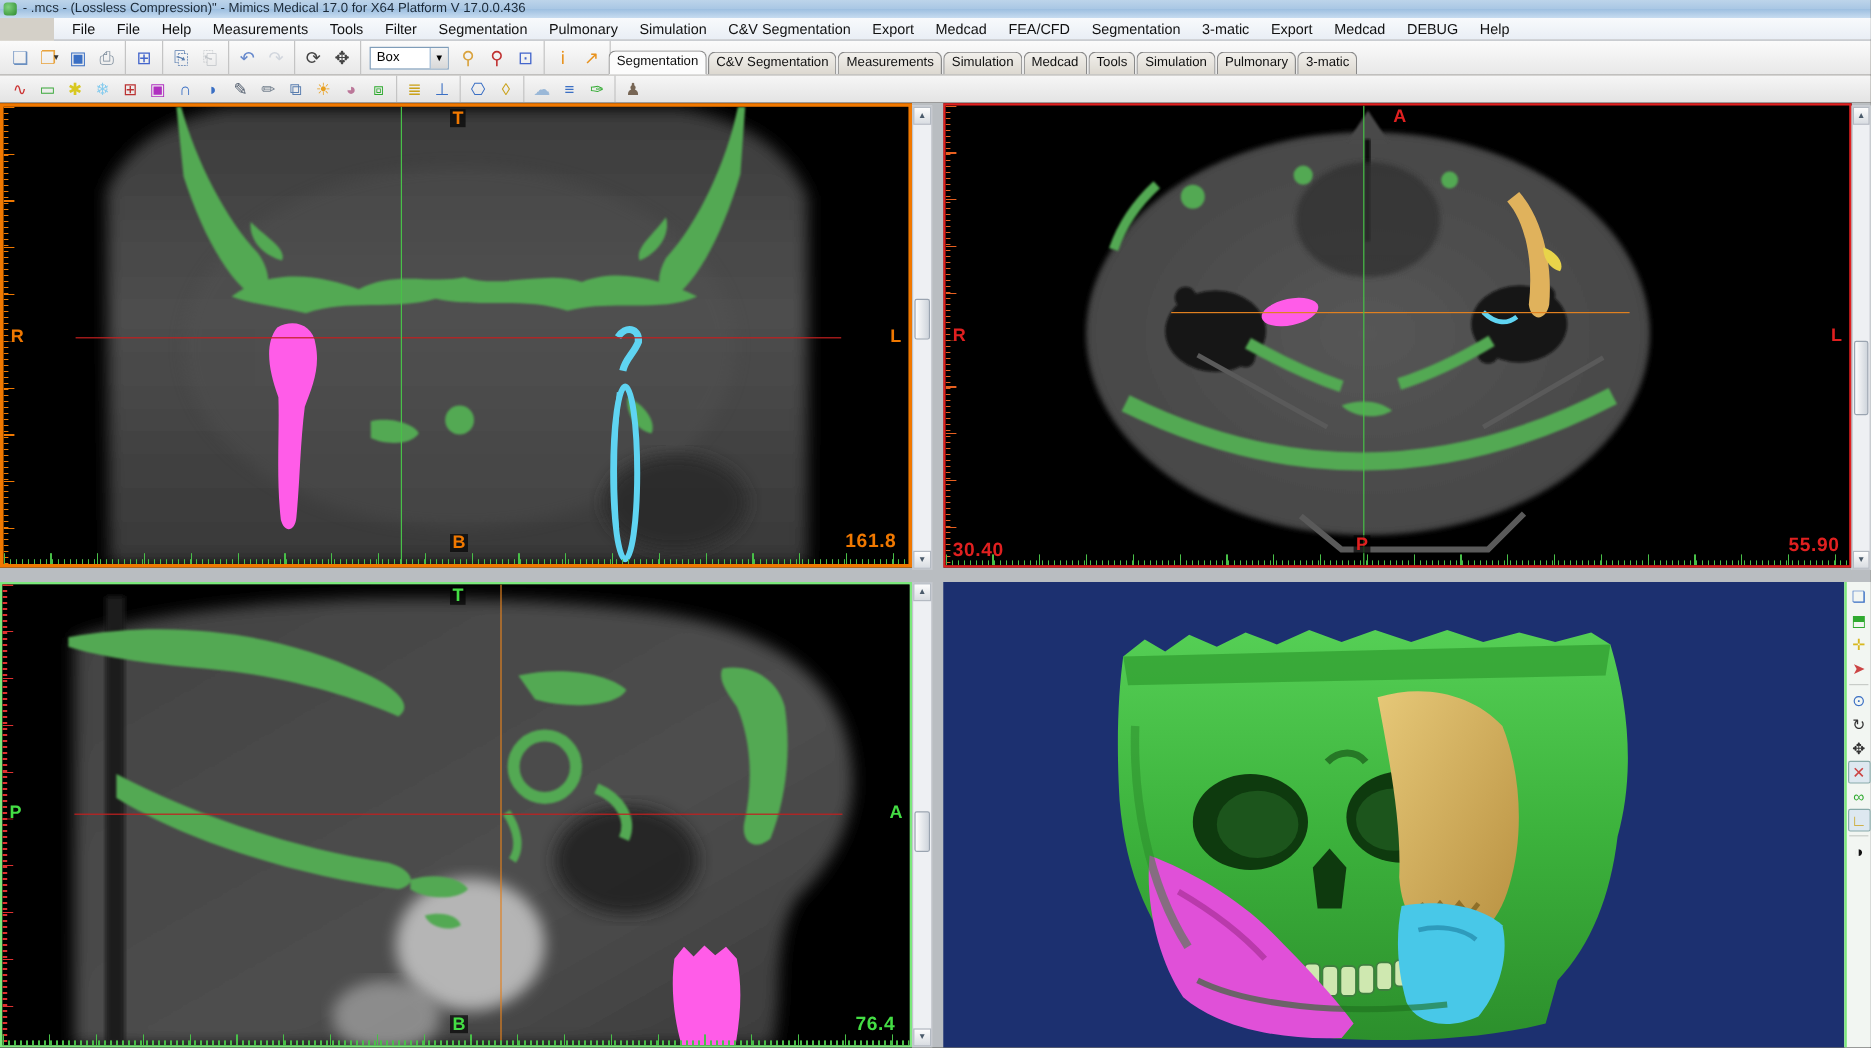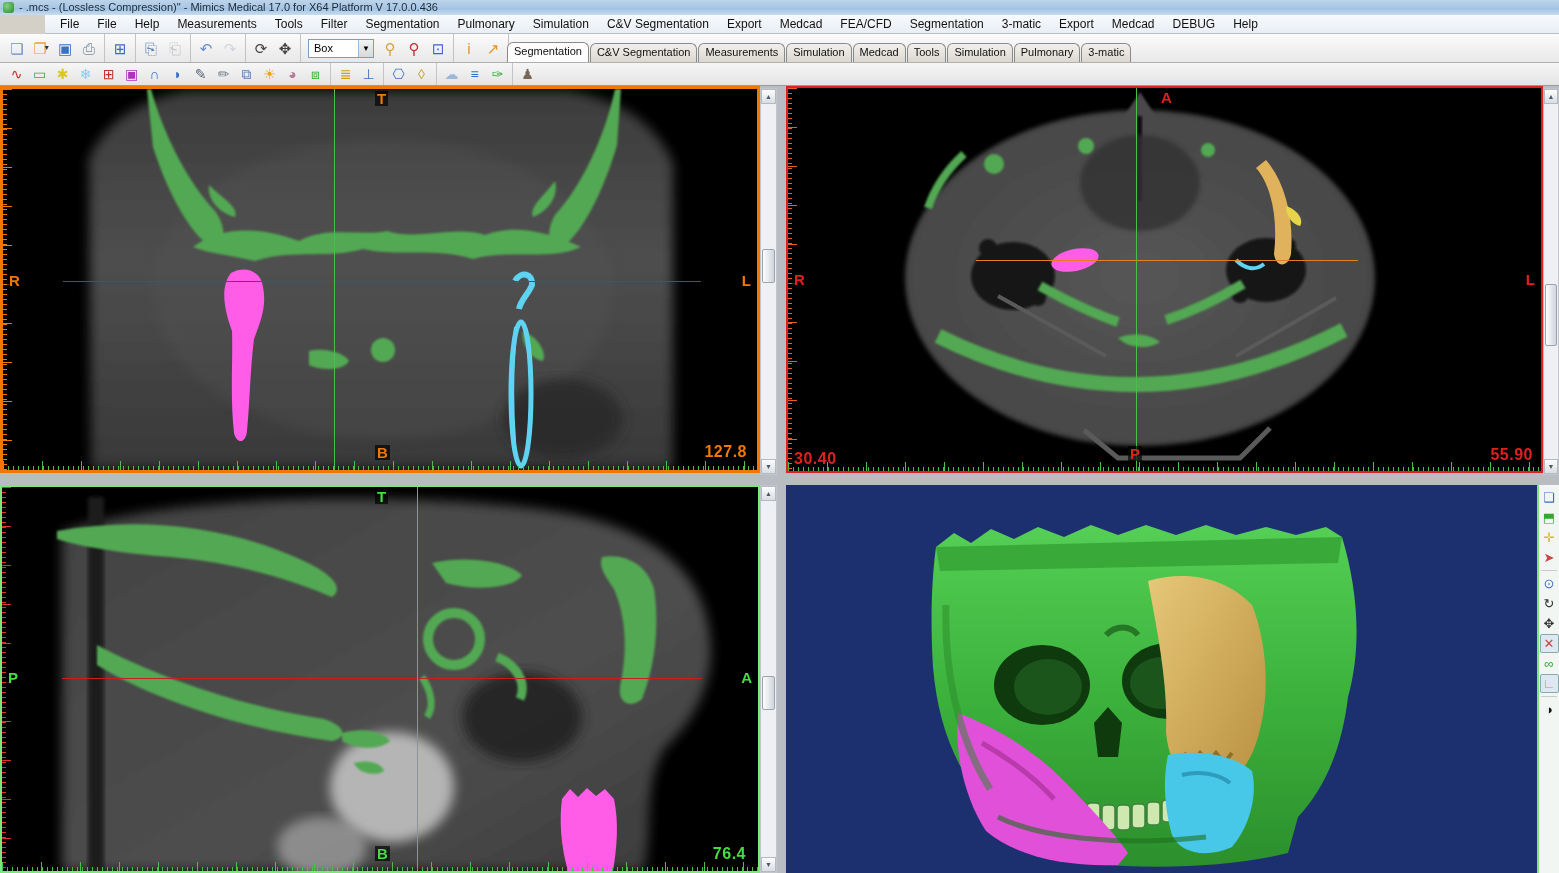--- a/index.html
+++ b/index.html
@@ -374,21 +374,21 @@
         </svg>
       </div>
       <div class="ruler-left" style="color:var(--c-orange)"></div>
       <div class="ruler-bottom" style="color:var(--c-xgreen)"></div>
       <div class="xline-h" style="left:60px; width:638px; top:192px; background:var(--c-xred)"></div>
       <div class="xline-v" style="left:331px; top:0; height:381px; background:var(--c-xgreen)"></div>
       <div class="orient-label" style="left:372px; top:2px; color:var(--c-orange)">T</div>
       <div class="orient-label" style="left:372px; bottom:10px; color:var(--c-orange)">B</div>
       <div class="orient-label" style="left:4px; top:184px; color:var(--c-orange)">R</div>
       <div class="orient-label" style="right:4px; top:184px; color:var(--c-orange)">L</div>
-      <div class="slice-num" style="right:10px; bottom:9px; color:var(--c-orange)">127.8</div>
+      <div class="slice-num" style="right:10px; bottom:9px; color:var(--c-orange)">161.8</div>
     </div>
 
     <div class="viewport vp-axial">
       <div class="vp-canvas">
         <svg viewBox="0 0 753 383" preserveAspectRatio="none">
           <defs>
             <radialGradient id="axG" cx=".5" cy=".5" r=".6">
               <stop offset="0" stop-color="#565656"></stop>
                 <stop offset=".8" stop-color="#484848"></stop>
               <stop offset="1" stop-color="#2c2c2c"></stop>

